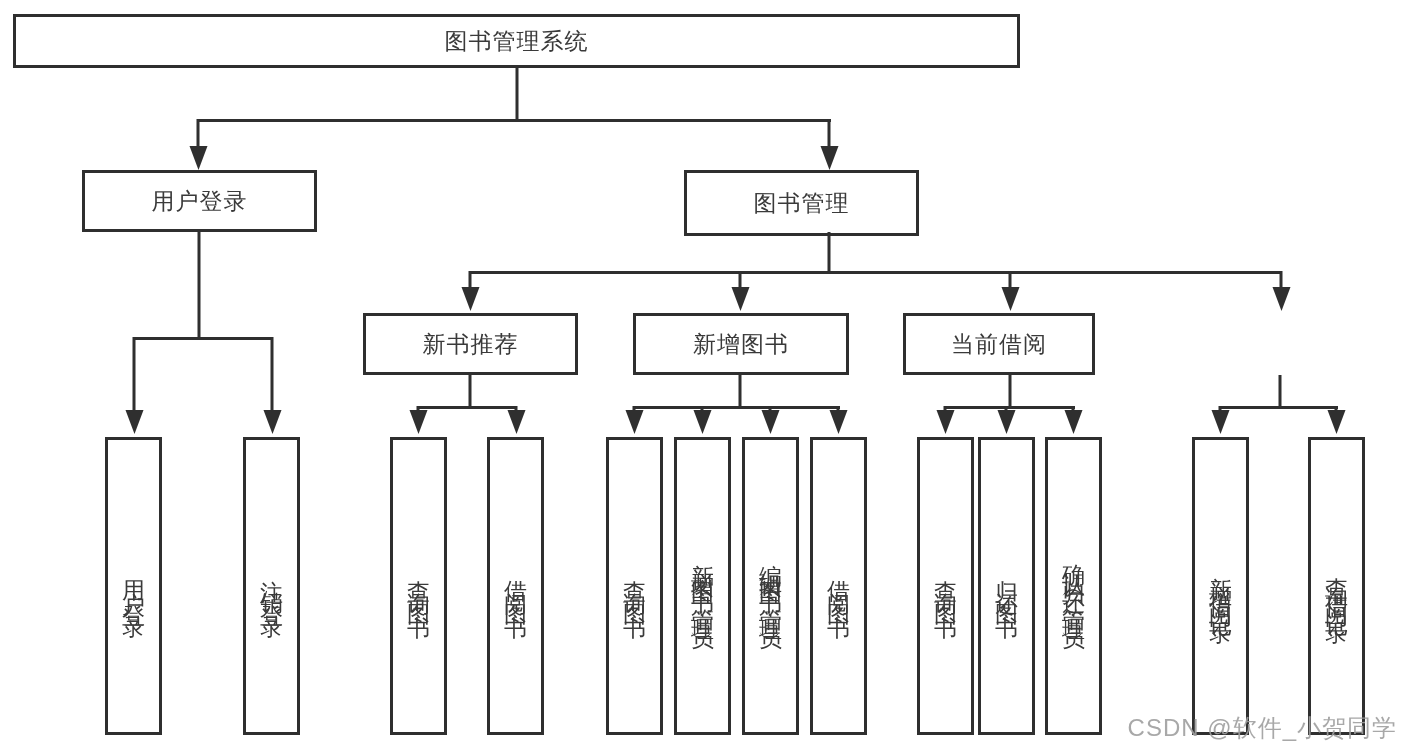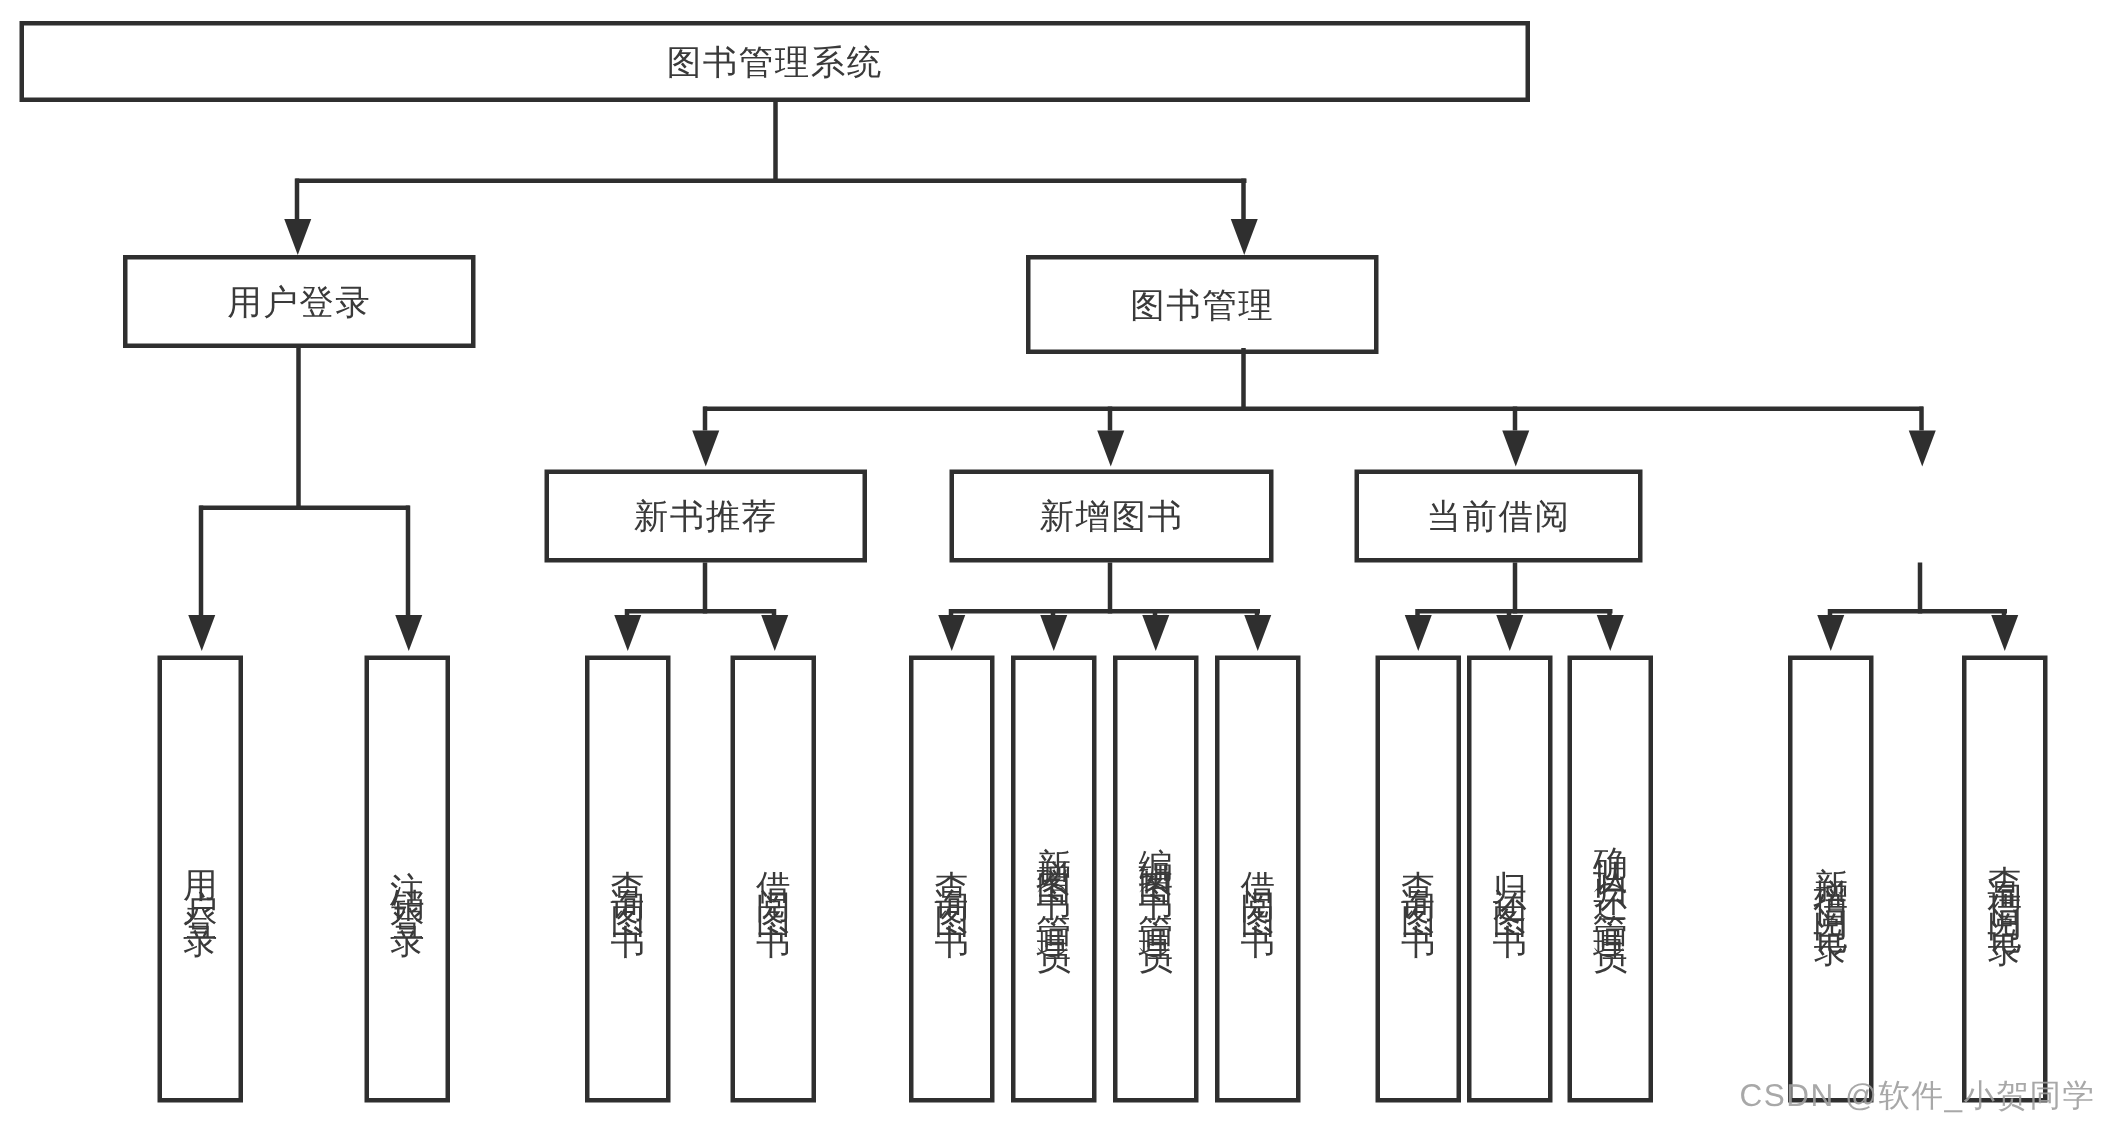--- a/index.html
+++ b/index.html
@@ -60,21 +60,21 @@
     width: 0;
     height: 0;
     border-left: 9px solid transparent;
     border-right: 9px solid transparent;
     border-top: 24px solid #2f2f2f;
   }
   .watermark {
     position: absolute;
     right: 8px;
     bottom: 3px;
-    font-size: 21px;
+    font-size: 24px;
     color: rgba(158, 158, 158, 0.9);
     z-index: 5;
     letter-spacing: 1px;
   }
 </style>
 </head>
 <body>
 
 <div class="canvas">
 

